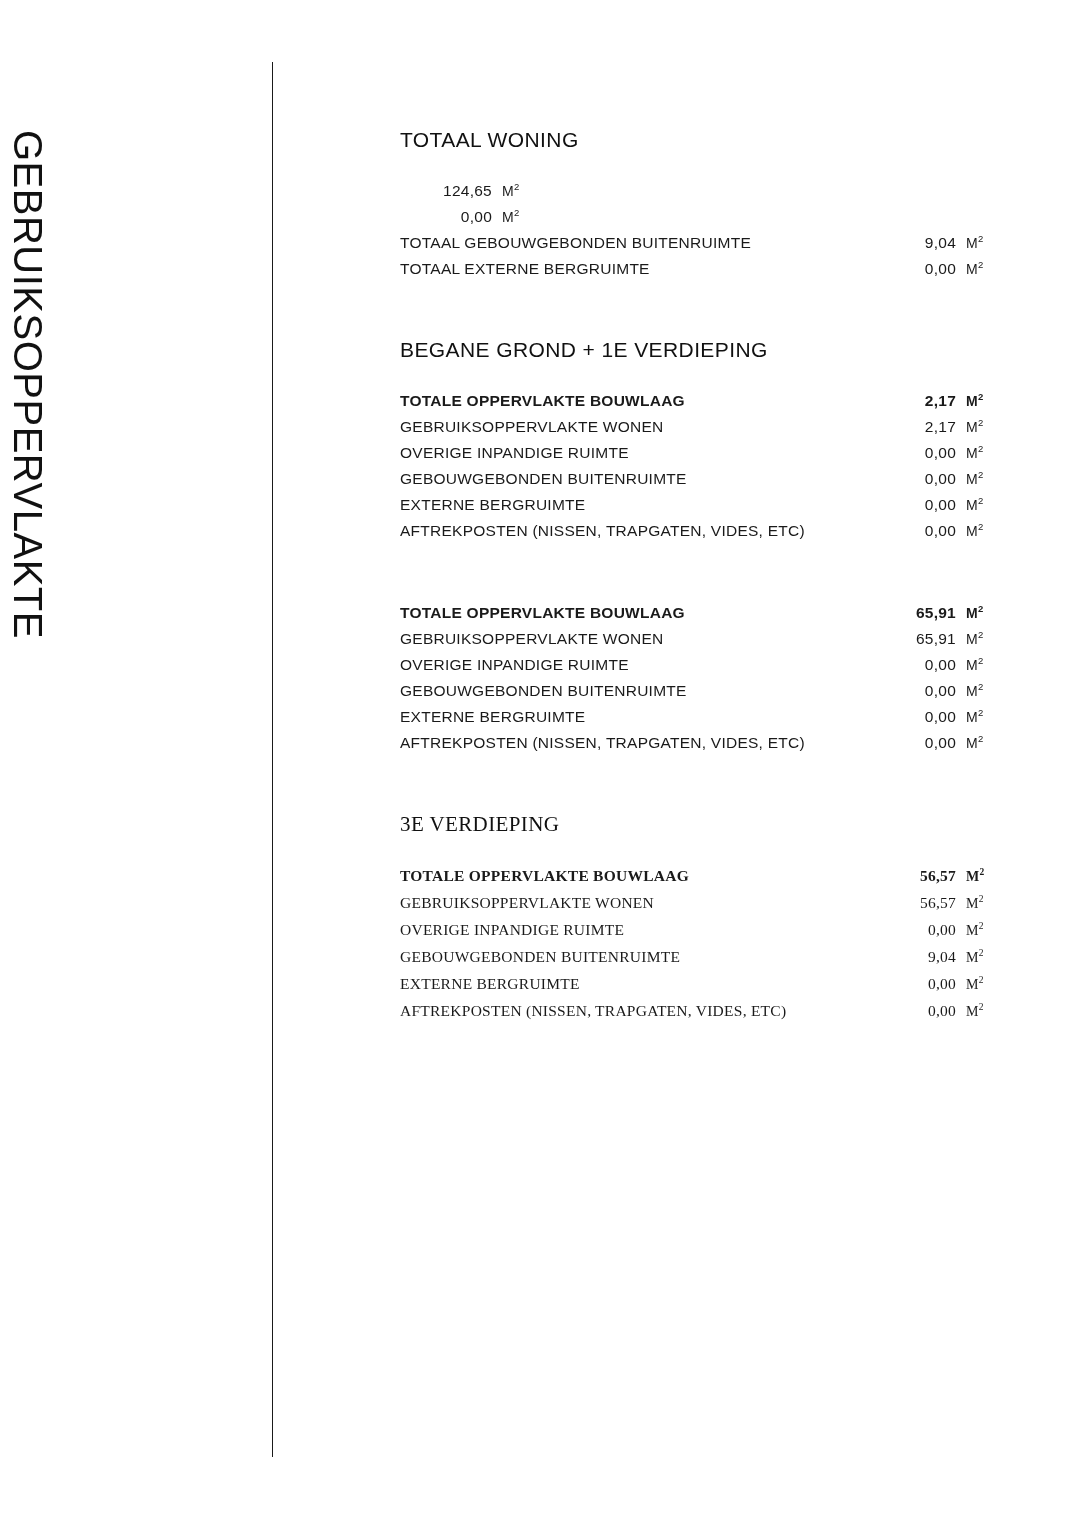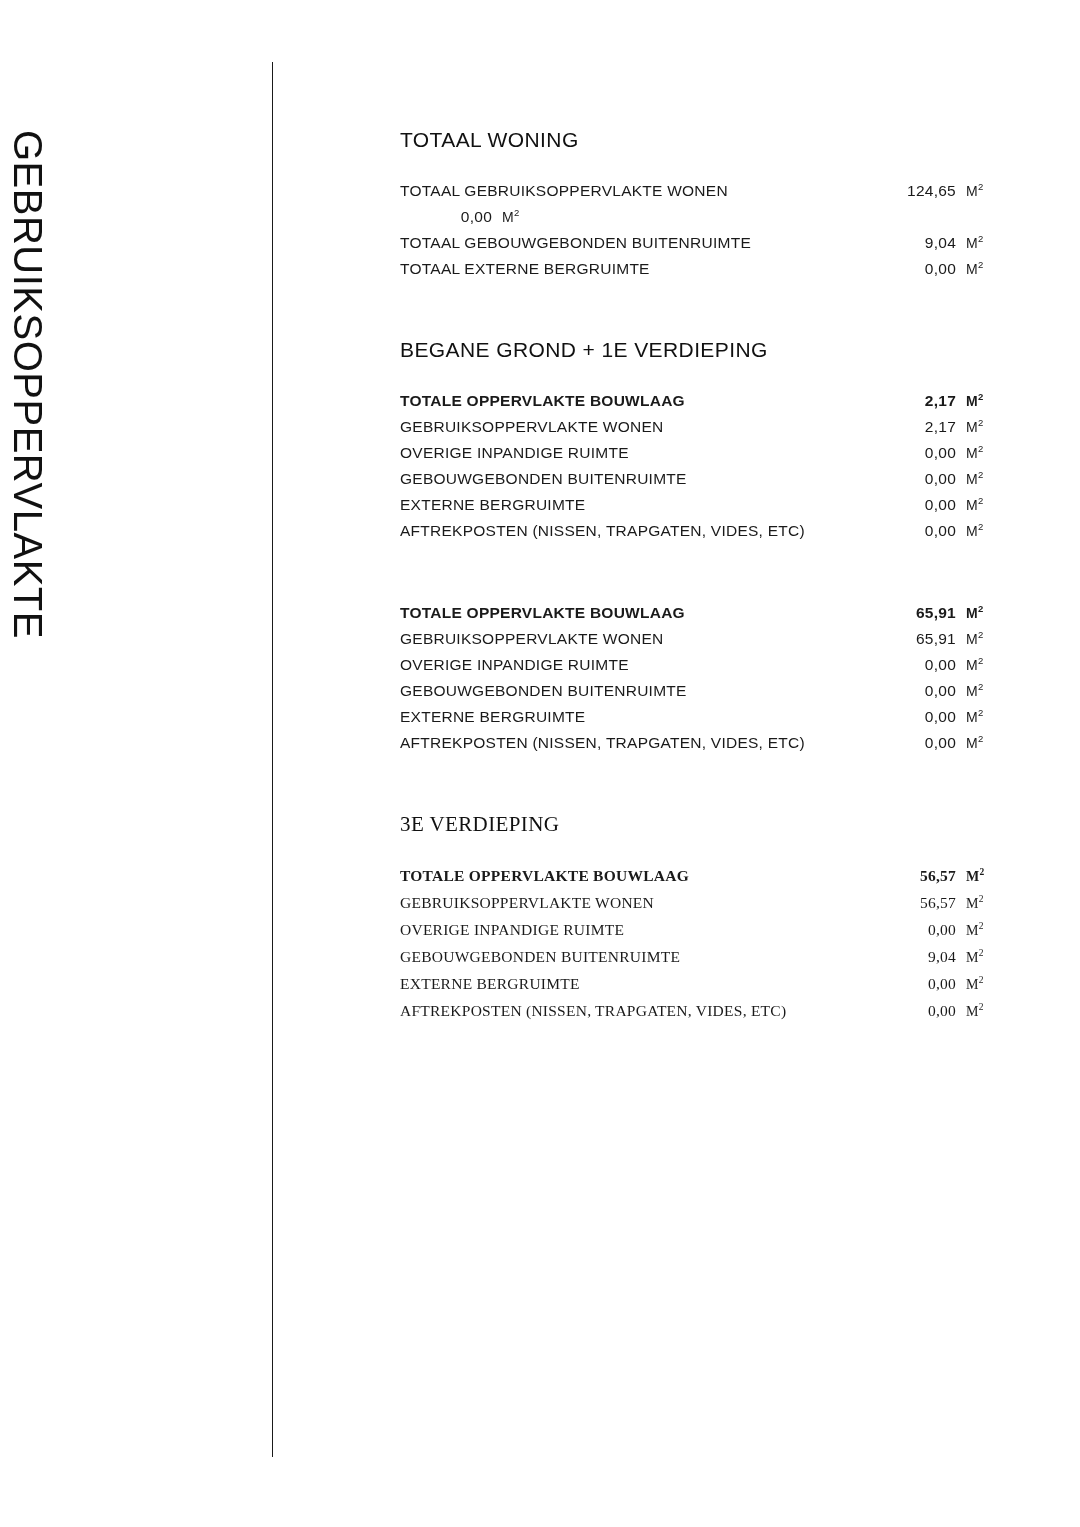--- a/index.html
+++ b/index.html
@@ -124,21 +124,20 @@
       <span>GEBRUIKSOPPERVLAKTE</span>
       <span class="line2"><span class="amp">&amp;</span><span> INHOUD</span></span>
     </div>
   </div>
 
   <div class="content" id="sections">
       <div class="section">
         <h2 class="section-title">TOTAAL WONING</h2>
         <div class="rows">
           <div class="row">
-            <span class="label">TOTAAL GEBRUIKSOPPERVLAKTE WONEN</span>
             <span class="value">124,65</span>
             <span class="unit"><span>M</span><sup>2</sup></span>
           </div>
           <div class="row">
             <span class="value">0,00</span>
             <span class="unit"><span>M</span><sup>2</sup></span>
           </div>
           <div class="row">
             <span class="label">TOTAAL GEBOUWGEBONDEN BUITENRUIMTE</span>
             <span class="value">9,04</span>

